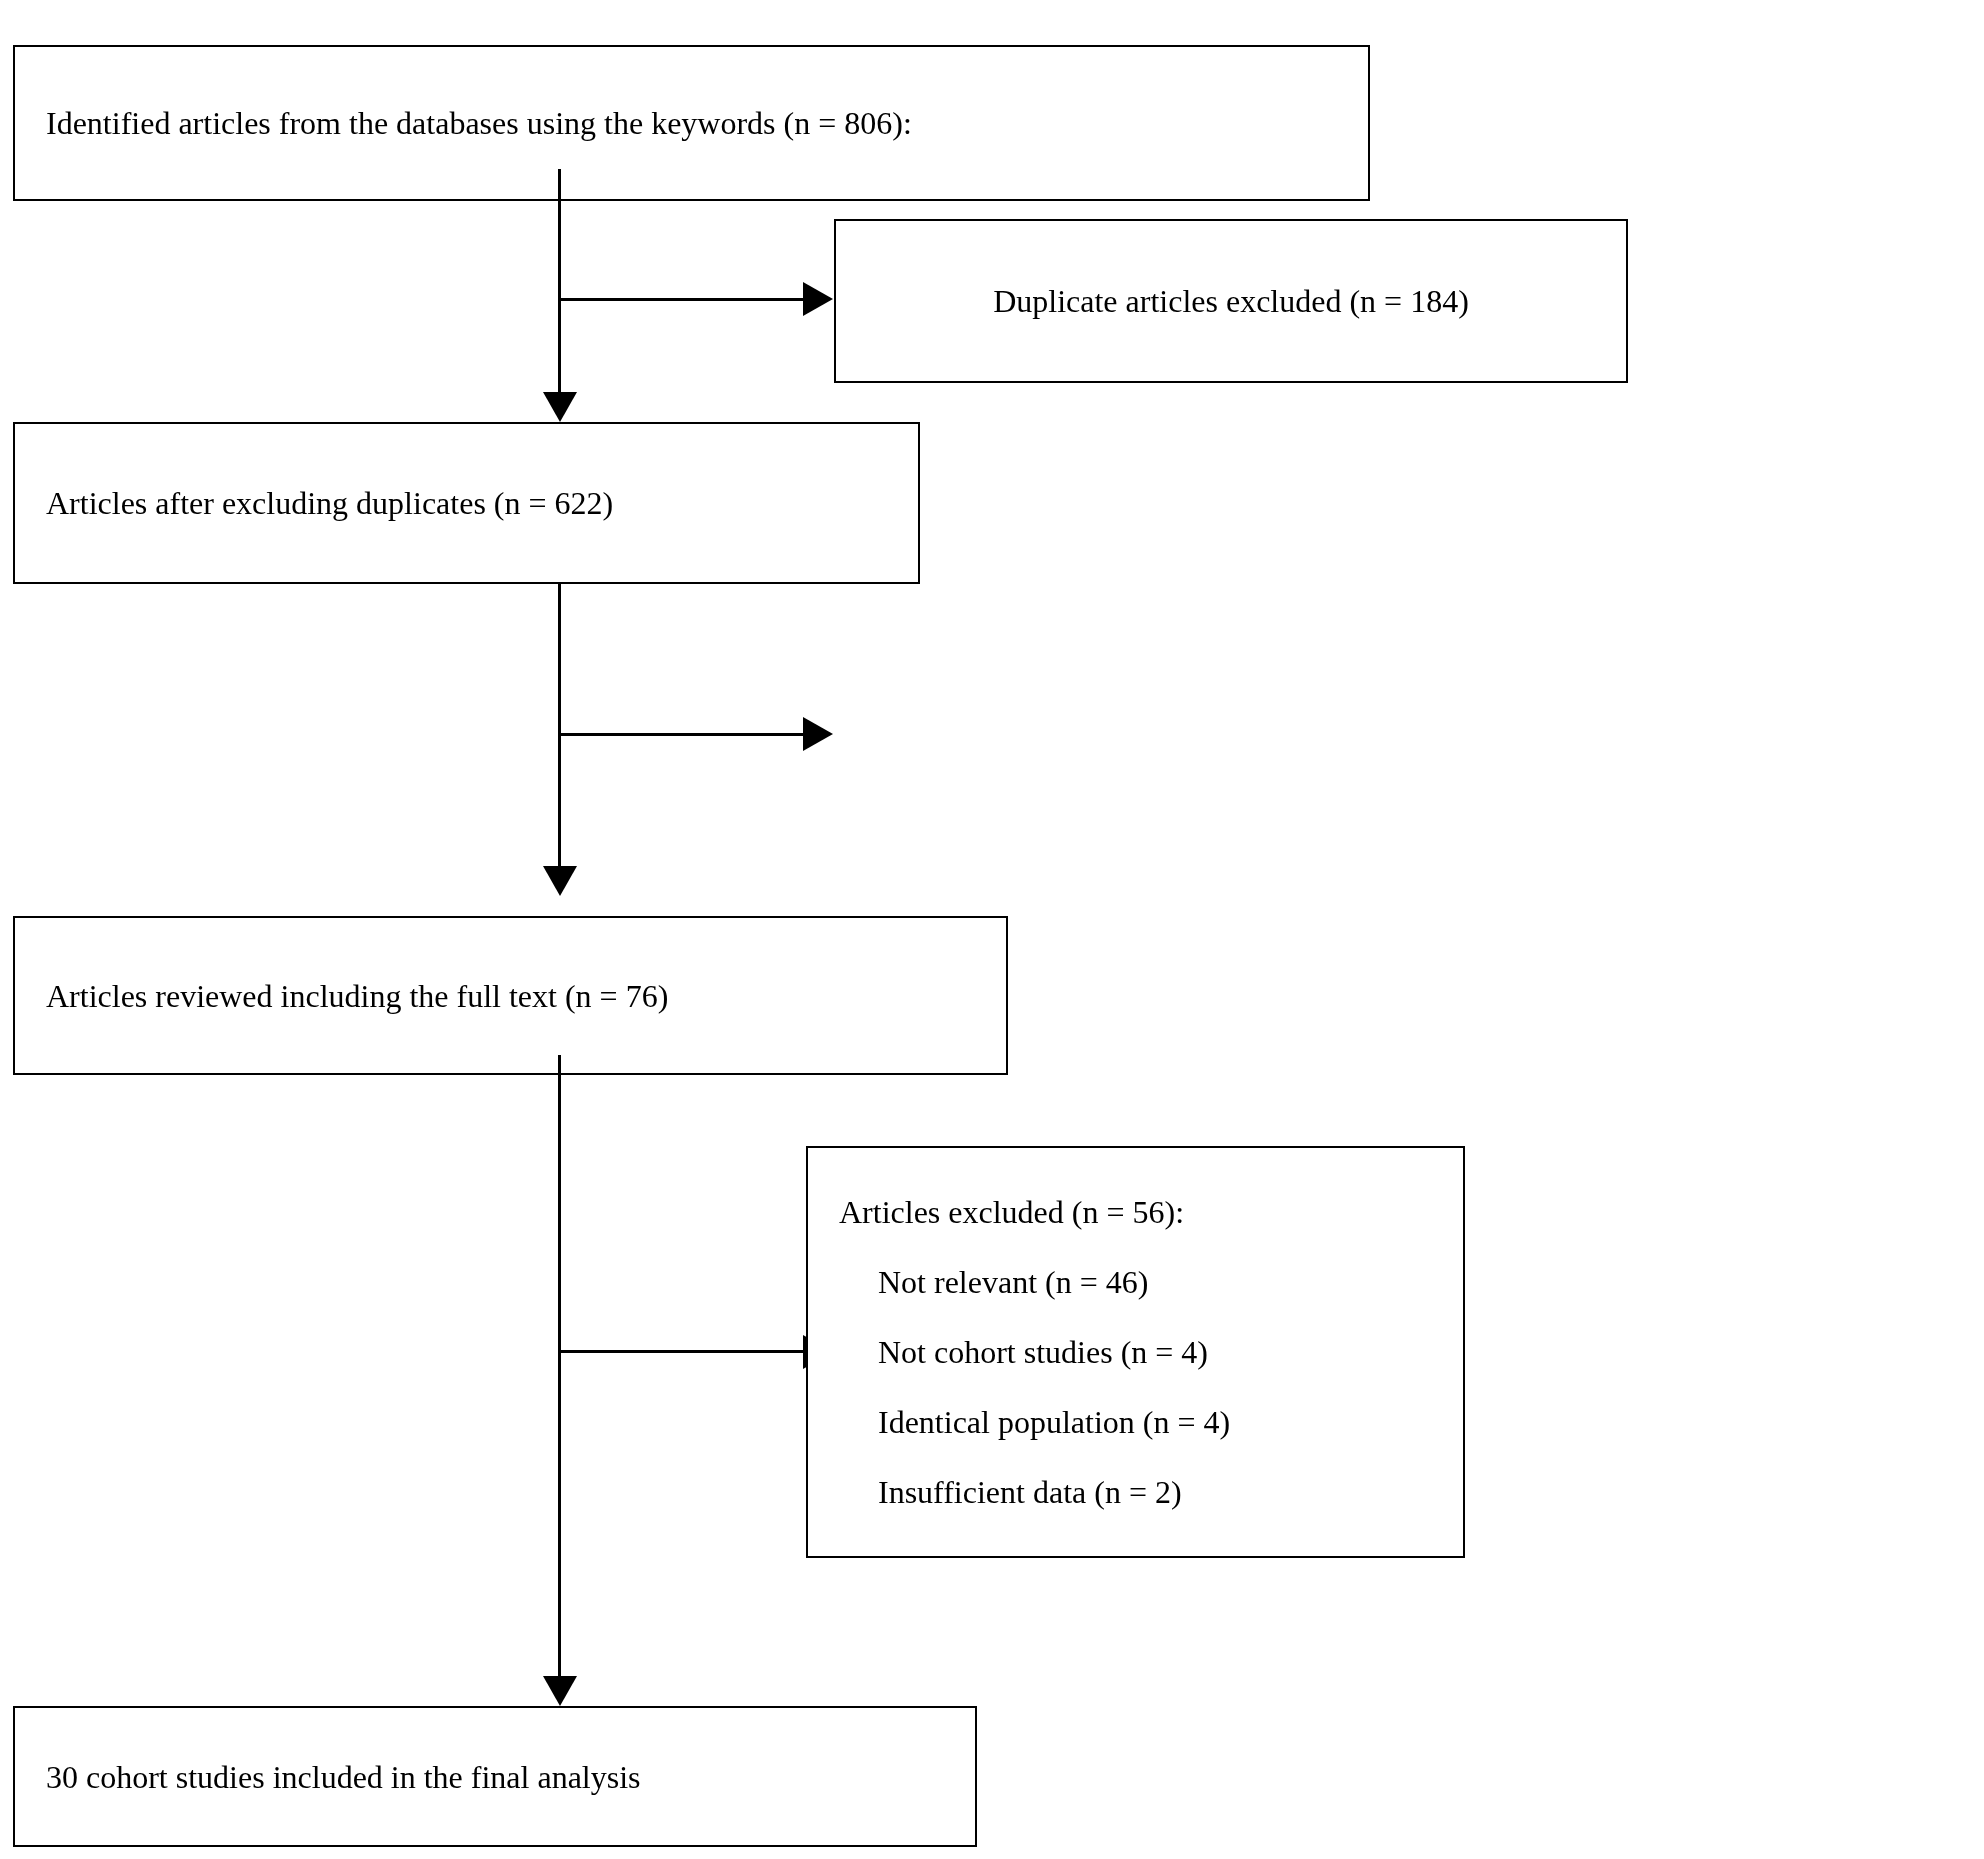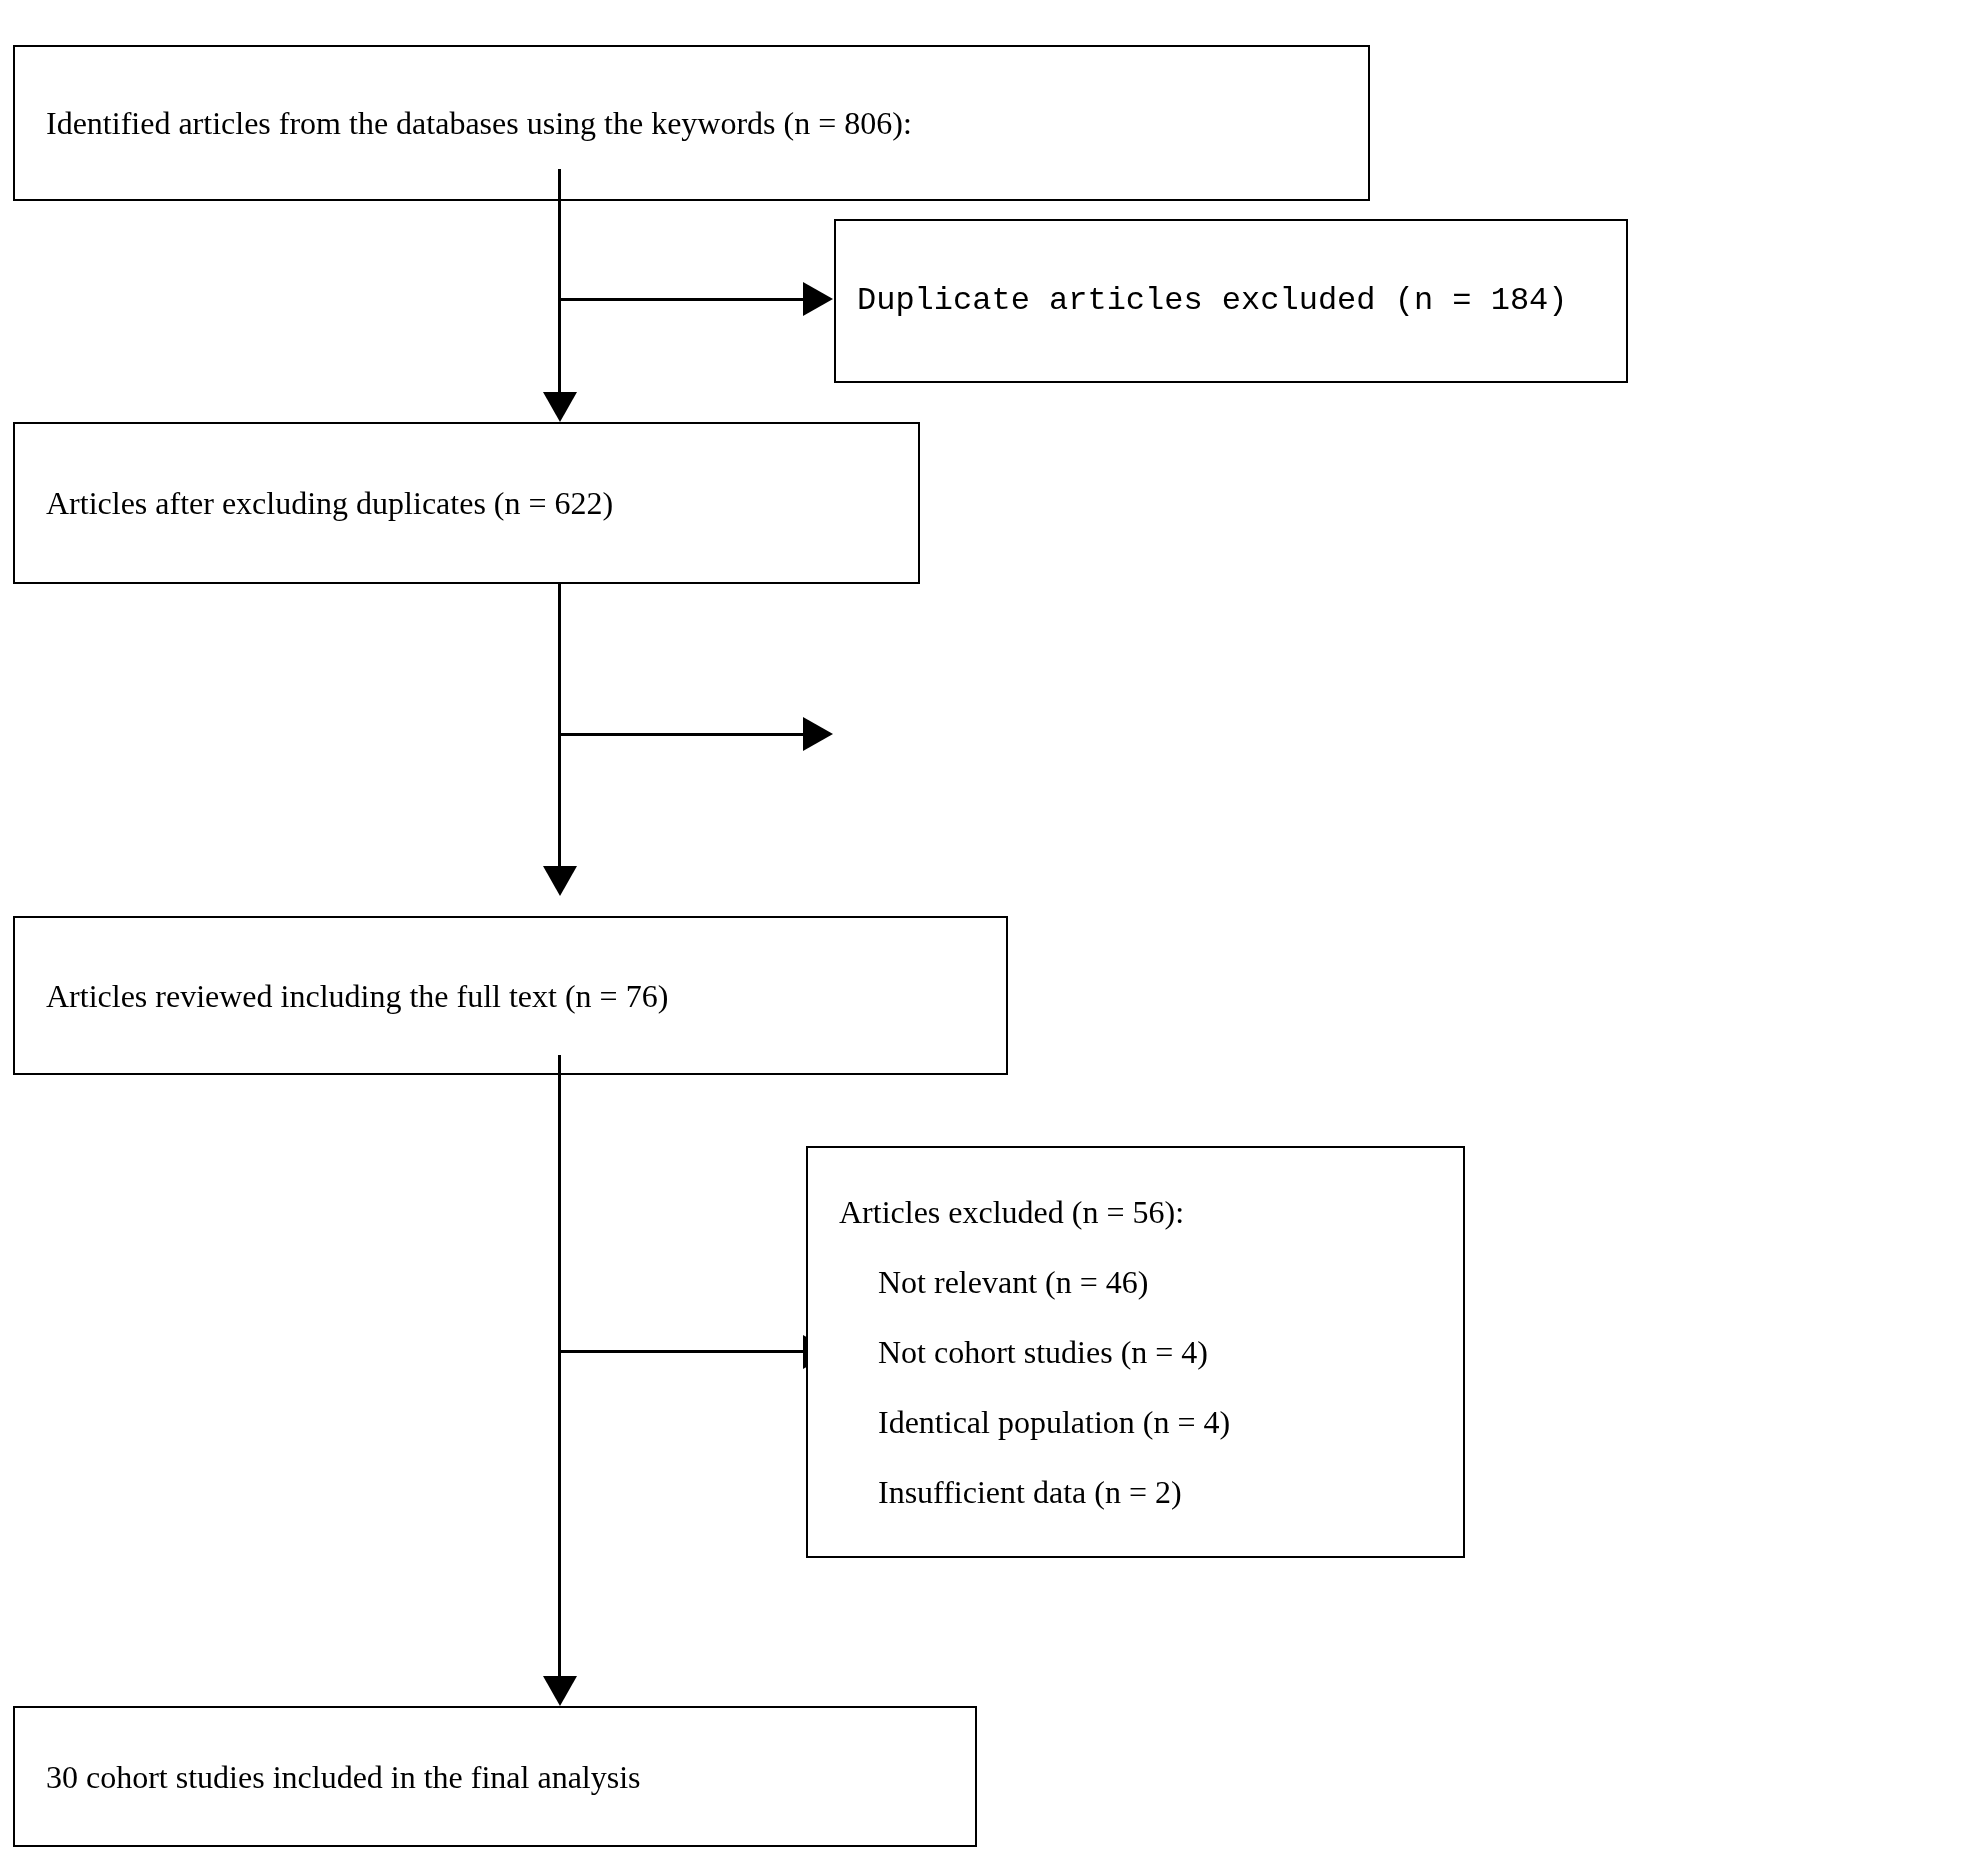--- a/index.html
+++ b/index.html
@@ -24,23 +24,23 @@
     align-items: center;
     font-size: 32px;
     line-height: 1.25;
   }
   .box.pad-left {
     padding: 0 31px;
     justify-content: flex-start;
     text-align: left;
   }
   .box.center {
+    justify-content: center;
     text-align: center;
     padding: 4px 21px;
-    font-family: Liberation Mono, monospace;
   }
   .box.multi {
     align-items: flex-start;
     flex-direction: column;
     justify-content: center;
     padding: 21px 31px;
   }
   .box.multi .title-line {
     line-height: 70px;
   }

